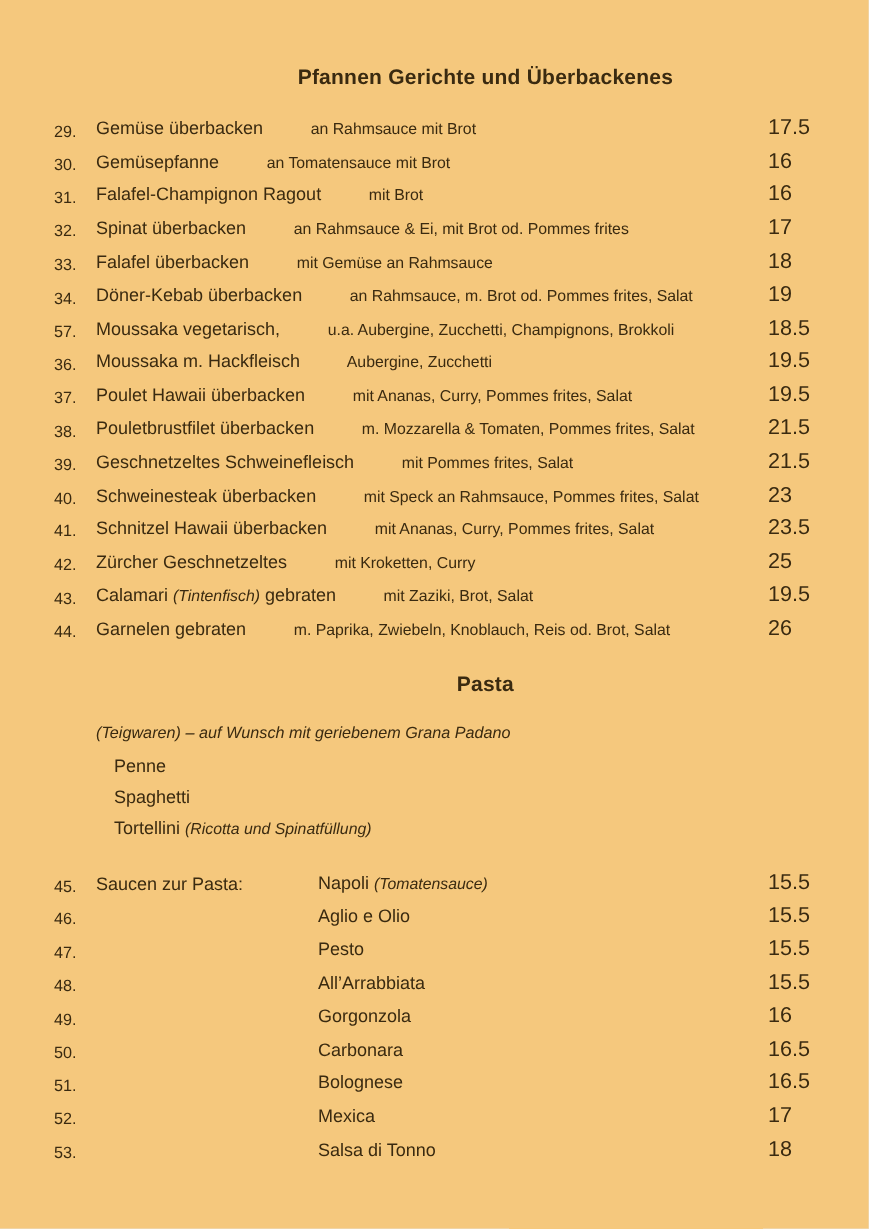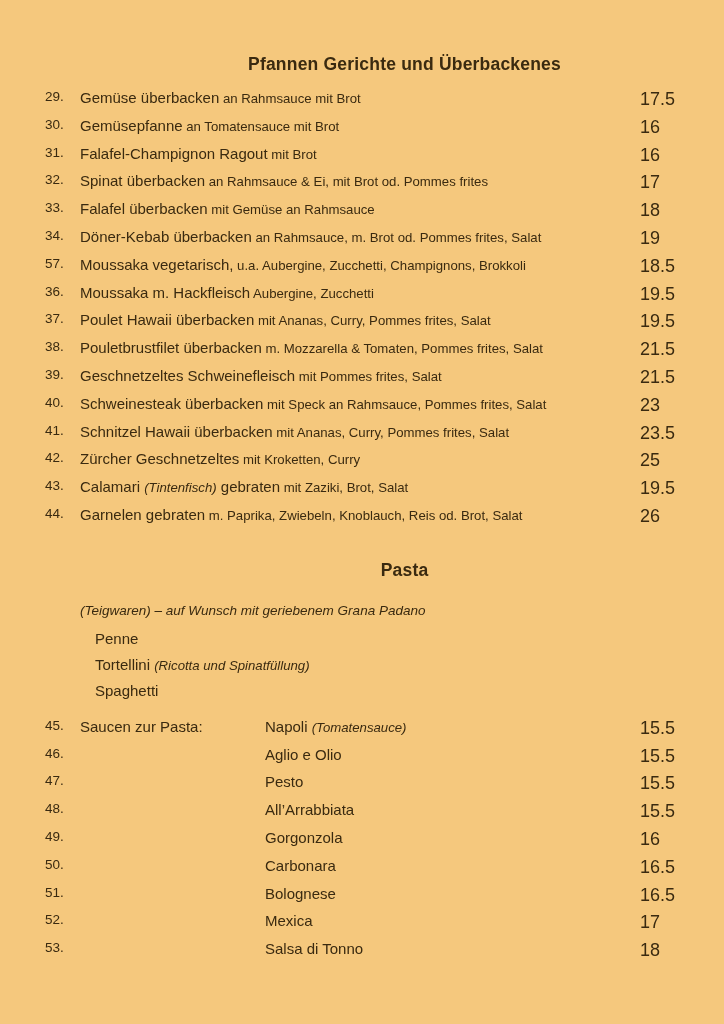--- a/index.html
+++ b/index.html
@@ -9,26 +9,26 @@
     padding:54px 10px 0 45px;
     font-family:"Liberation Sans", sans-serif;
     overflow:hidden;
   }
   .section-title{
     font-size:17.5px;font-weight:bold;
     margin:0 0 14px 50px;
     letter-spacing:0.2px;
     text-align:center;
   }
-  .row{display:flex;align-items:flex-start;height:27.8px;}
+  .row{display:flex;align-items:flex-end;height:27.8px;}
   .num{width:35px;flex:none;font-size:13.5px;}
   .text{flex:1;white-space:nowrap;overflow:hidden;}
   .price{width:74px;flex:none;font-size:18px;text-align:left;}
   .seg-name{font-size:15px;}
-  .seg-desc{font-size:13.2px;}
+  .seg-desc{font-size:13.2px;padding-left:36px;}
   .seg-it{font-size:13.2px;font-style:italic;}
   .pasta-block{margin-top:26px;}
   .pasta-block .section-title{margin-bottom:22px;}
   .subtitle{font-size:13.5px;font-style:italic;margin:0 0 12px 35px;}
   .pasta-type-row{display:flex;align-items:baseline;height:26px;margin-left:50px;}
   .sauces{margin-top:10px;}
   .label-col{width:185px;flex:none;font-size:15px;}
 </style>
 </head>
 <body>
@@ -123,24 +123,24 @@
   <div class="pasta-block">
     <h1 class="section-title">Pasta</h1>
 
     <div class="subtitle">(Teigwaren) – auf Wunsch mit geriebenem Grana Padano</div>
 
     <div id="pasta-types">
         <div class="pasta-type-row">
           <span class="text"><span class="seg-name">Penne</span></span>
         </div>
         <div class="pasta-type-row">
+          <span class="text"><span class="seg-name">Spaghetti</span></span>
+        </div>
+        <div class="pasta-type-row">
           <span class="text"><span class="seg-name">Tortellini </span><span class="seg-it">(Ricotta und Spinatfüllung)</span></span>
-        </div>
-        <div class="pasta-type-row">
-          <span class="text"><span class="seg-name">Spaghetti</span></span>
         </div>
       </div>
 
     <div id="sauce-items" class="sauces">
         <div class="row">
           <span class="num">45.</span>
           <span class="label-col">Saucen zur Pasta:</span>
           <span class="text"><span class="seg-name">Napoli </span><span class="seg-it">(Tomatensauce)</span></span>
           <span class="price">15.5</span>
         </div>

